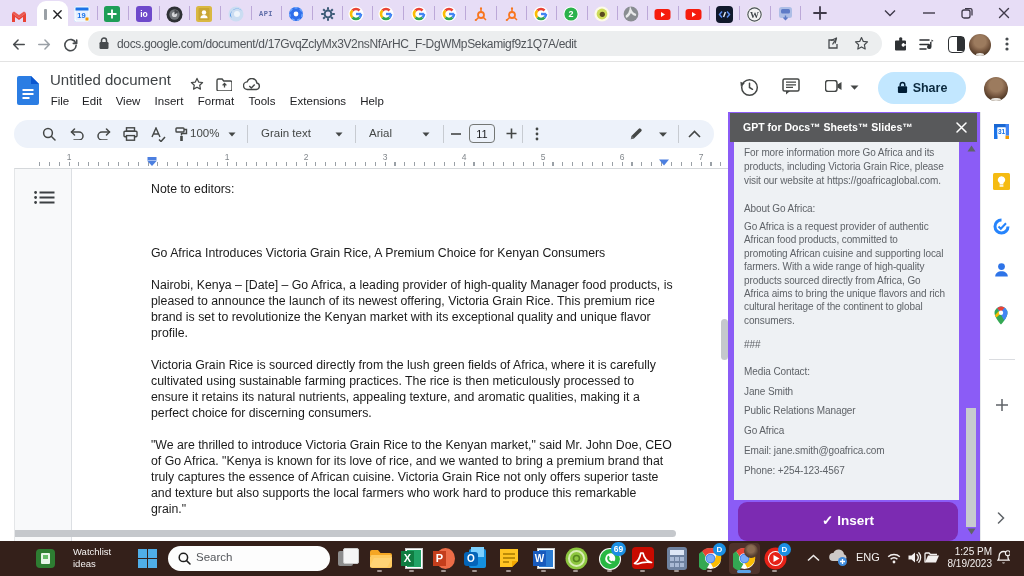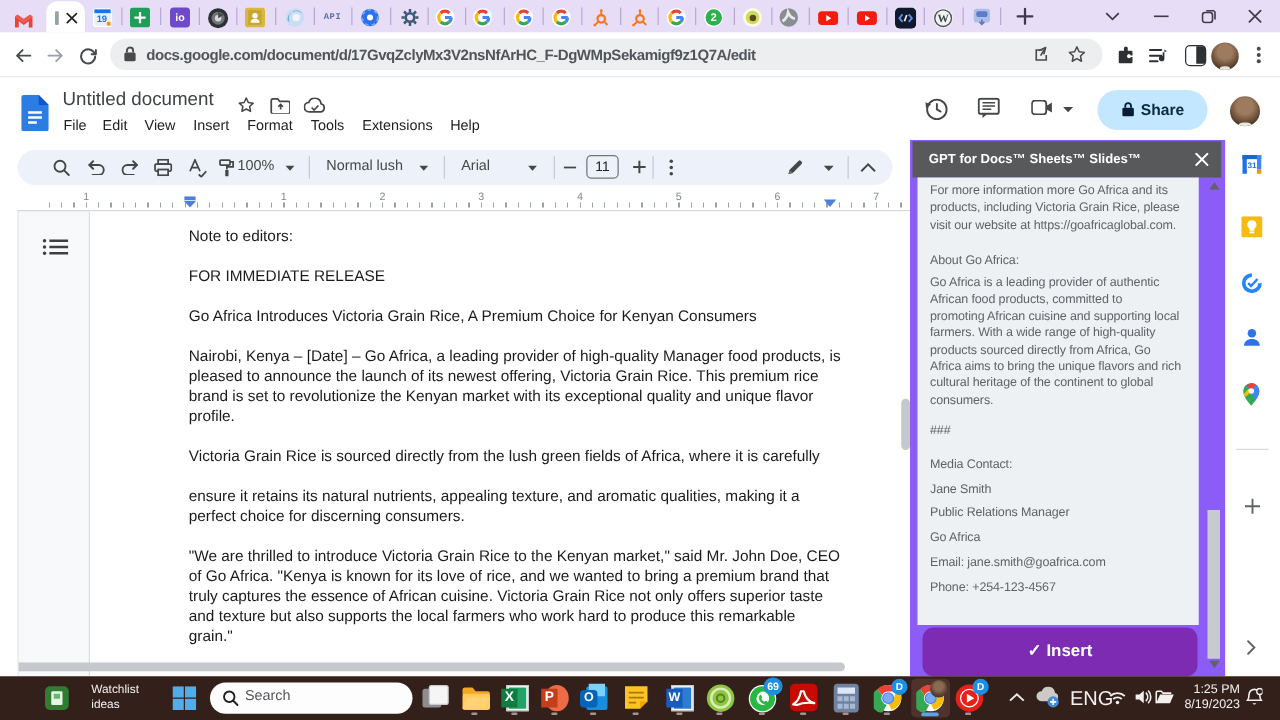--- a/index.html
+++ b/index.html
@@ -7,21 +7,21 @@
 #screen { position:relative; width:1024px; height:576px; background:#fff; }
 
 
 #tabstrip { position:absolute; left:0; top:0; width:1024px; height:26px; background:#E7DDF6; }
 .fav { position:absolute; top:6px; width:16px; height:16px; border-radius:3px; font-size:10px; font-weight:bold; color:#fff; text-align:center; line-height:16px; }
 .tabsep { position:absolute; top:6px; width:1px; height:14px; background:#BCA8D8; }
 #activetab { position:absolute; left:37px; top:1px; width:31px; height:25px; background:#fff; border-radius:9px 9px 0 0; }
 
 
 #addrrow { position:absolute; left:0; top:26px; width:1024px; height:36px; background:#fff; border-bottom:1px solid #E3E3E3; }
-#urlpill { position:absolute; left:88px; top:5px; width:794px; height:25px; background:#ECEEEF; border-radius:13px;font-weight:bold; }
+#urlpill { position:absolute; left:88px; top:5px; width:794px; height:25px; background:#ECEEEF; border-radius:13px; }
 #urltext { position:absolute; left:29px; top:6px; font-size:12px; color:#51555A; letter-spacing:-0.35px; }
 
 
 #docheader { position:absolute; left:0; top:62px; width:1024px; height:50px; background:#fff; }
 #doctitle { position:absolute; left:50px; top:9px; font-size:15px; color:#3F4346; }
 .menuitem { position:absolute; top:33px; font-size:11.5px; color:#202124; }
 #sharepill { position:absolute; left:878px; top:10px; width:88px; height:32px; background:#C2E7FF; border-radius:16px; color:#0B2A3F; font-size:12.5px; font-weight:bold; text-align:center; line-height:32px; }
 
 
 #toolbarrow { position:absolute; left:0; top:112px; width:728px; height:38px; background:#fff; }
@@ -375,21 +375,21 @@
     <svg style="position:absolute;left:161px;top:7px" width="13" height="15" viewBox="0 0 13 15">
           <rect x="1" y="1" width="8" height="4" rx="0.8" fill="none" stroke="#444746" stroke-width="1.4"></rect>
           <path d="M9 2.5h2.5v4H6.5v2" fill="none" stroke="#444746" stroke-width="1.4"></path>
           <rect x="5.2" y="9" width="2.6" height="5" fill="#444746"></rect>
         </svg>
     <div class="tbtxt" style="left:176px">100%</div>
     <svg style="position:absolute;left:214px;top:12px" width="8" height="5" viewBox="0 0 8 5">
           <path d="M0.5 0.5l3.5 4 3.5-4" fill="#444746"></path>
         </svg>
     <div style="position:absolute;left:233px;top:5px;width:1px;height:18px;background:#C7CBD1"></div>
-    <div class="tbtxt" style="left:247px">Normal lush</div>
+    <div class="tbtxt" style="left:247px">Grain text</div>
     <svg style="position:absolute;left:321px;top:12px" width="8" height="5" viewBox="0 0 8 5">
           <path d="M0.5 0.5l3.5 4 3.5-4" fill="#444746"></path>
         </svg>
     <div style="position:absolute;left:341px;top:5px;width:1px;height:18px;background:#C7CBD1"></div>
     <div class="tbtxt" style="left:355px">Arial</div>
     <svg style="position:absolute;left:408px;top:12px" width="8" height="5" viewBox="0 0 8 5">
           <path d="M0.5 0.5l3.5 4 3.5-4" fill="#444746"></path>
         </svg>
     <div style="position:absolute;left:429px;top:5px;width:1px;height:18px;background:#C7CBD1"></div>
     <svg style="position:absolute;left:437px;top:13px" width="10" height="2" viewBox="0 0 10 2">
@@ -445,27 +445,27 @@
         <g stroke="#3C4043" stroke-width="2" stroke-linecap="butt">
           <path d="M5.5 1.5h15M5.5 6.5h15M5.5 11.5h15"></path>
         </g>
         <g fill="#3C4043">
           <circle cx="1.6" cy="1.5" r="1.4"></circle>
           <circle cx="1.6" cy="6.5" r="1.4"></circle>
           <circle cx="1.6" cy="11.5" r="1.4"></circle>
         </g>
       </svg>
     <div class="dl" style="top:12px">Note to editors:</div>
-    <div class="dl" style="top:44px">FOR IMMEDIATE RELEASE</div>
     <div class="dl" style="top:76px">Go Africa Introduces Victoria Grain Rice, A Premium Choice for Kenyan Consumers</div>
     <div class="dl" style="top:108px">Nairobi, Kenya – [Date] – Go Africa, a leading provider of high-quality Manager food products, is</div>
     <div class="dl" style="top:124px">pleased to announce the launch of its newest offering, Victoria Grain Rice. This premium rice</div>
     <div class="dl" style="top:140px">brand is set to revolutionize the Kenyan market with its exceptional quality and unique flavor</div>
     <div class="dl" style="top:156px">profile.</div>
     <div class="dl" style="top:188px">Victoria Grain Rice is sourced directly from the lush green fields of Africa, where it is carefully</div>
+    <div class="dl" style="top:204px">cultivated using sustainable farming practices. The rice is then meticulously processed to</div>
     <div class="dl" style="top:236px">perfect choice for discerning consumers.</div>
     <div class="dl" style="top:220px">ensure it retains its natural nutrients, appealing texture, and aromatic qualities, making it a</div>
     <div class="dl" style="top:268px">"We are thrilled to introduce Victoria Grain Rice to the Kenyan market," said Mr. John Doe, CEO</div>
     <div class="dl" style="top:284px">of Go Africa. "Kenya is known for its love of rice, and we wanted to bring a premium brand that</div>
     <div class="dl" style="top:300px">truly captures the essence of African cuisine. Victoria Grain Rice not only offers superior taste</div>
     <div class="dl" style="top:316px">and texture but also supports the local farmers who work hard to produce this remarkable</div>
     <div class="dl" style="top:332px">grain."</div>
     <div style="position:absolute;left:706px;top:150px;width:7px;height:41px;border-radius:4px;background:#C5C8CC"></div>
     <div style="position:absolute;left:-4px;top:361px;width:665px;height:7px;border-radius:4px;background:#C5C8CC"></div>
   </div>
@@ -480,21 +480,21 @@
       </svg>
     <svg style="position:absolute;left:239px;top:416px" width="9" height="7" viewBox="0 0 9 7">
         <path d="M0.5 0.5h8L4.5 6.5z" fill="#5F6368"></path>
       </svg>
     <div style="position:absolute;left:238px;top:296px;width:10px;height:119px;background:#C7CBCF"></div>
     <div id="sbpanel">
       <div class="sl" style="top:4px">For more information more Go Africa and its</div>
       <div class="sl" style="top:18px">products, including Victoria Grain Rice, please</div>
       <div class="sl" style="top:31.5px">visit our website at https://goafricaglobal.com.</div>
       <div class="sl" style="top:60px">About Go Africa:</div>
-      <div class="sl" style="top:78px">Go Africa is a leading provider of authentic</div>
+      <div class="sl" style="top:78px">Go Africa is a request provider of authentic</div>
       <div class="sl" style="top:91.4px">African food products, committed to</div>
       <div class="sl" style="top:104.80000000000001px">promoting African cuisine and supporting local</div>
       <div class="sl" style="top:118.19999999999999px">farmers. With a wide range of high-quality</div>
       <div class="sl" style="top:131.60000000000002px">products sourced directly from Africa, Go</div>
       <div class="sl" style="top:145px">Africa aims to bring the unique flavors and rich</div>
       <div class="sl" style="top:158.39999999999998px">cultural heritage of the continent to global</div>
       <div class="sl" style="top:171.8px">consumers.</div>
       <div class="sl" style="top:196px">###</div>
       <div class="sl" style="top:223px">Media Contact:</div>
       <div class="sl" style="top:243px">Jane Smith</div>
@@ -683,21 +683,21 @@
     <div class="runline" style="left:772px"></div>
     <div style="position:absolute;left:737px;top:29px;width:14px;height:3px;border-radius:2px;background:#5BA3E8"></div>
     <svg style="position:absolute;left:807px;top:13px" width="13" height="8" viewBox="0 0 13 8">
         <path d="M1 6.5L6.5 1.5L12 6.5" fill="none" stroke="#EDEAE9" stroke-width="1.6"></path>
       </svg>
     <svg style="position:absolute;left:828px;top:8px" width="21" height="18" viewBox="0 0 21 18">
         <path d="M5 12a4 4 0 0 1 .4-8 5.5 5.5 0 0 1 10.6 1.2A3.5 3.5 0 0 1 15.6 12z" fill="#CDC9C7"></path>
         <circle cx="14.5" cy="12.5" r="4.5" fill="#3F8CDE"></circle>
         <path d="M14.5 10v5M12 12.5h5" stroke="#fff" stroke-width="1.3"></path>
       </svg>
-    <div style="position:absolute;left:856px;top:10px;color:#F3F0EF;font-size:16px">ENG</div>
+    <div style="position:absolute;left:856px;top:10px;color:#F3F0EF;font-size:11px">ENG</div>
     <svg style="position:absolute;left:886px;top:10px" width="16" height="13" viewBox="0 0 16 13">
         <path d="M8 12.2L1 5a10 10 0 0 1 14 0z" fill="none"></path>
         <path d="M2.2 5.8A8.5 8.5 0 0 1 13.8 5.8" stroke="#F3F0EF" stroke-width="1.5" fill="none"></path>
         <path d="M4.6 8.2a5 5 0 0 1 6.8 0" stroke="#F3F0EF" stroke-width="1.5" fill="none"></path>
         <circle cx="8" cy="11" r="1.4" fill="#F3F0EF"></circle>
       </svg>
     <svg style="position:absolute;left:907px;top:9px" width="15" height="15" viewBox="0 0 15 15">
         <path d="M1.5 5.5v4h3l3.5 3v-10l-3.5 3z" fill="#F3F0EF"></path>
         <path d="M10 4.5a4.5 4.5 0 0 1 0 6M11.8 2.8a7 7 0 0 1 0 9.4" stroke="#F3F0EF" stroke-width="1.3" fill="none" stroke-linecap="round"></path>
       </svg>

